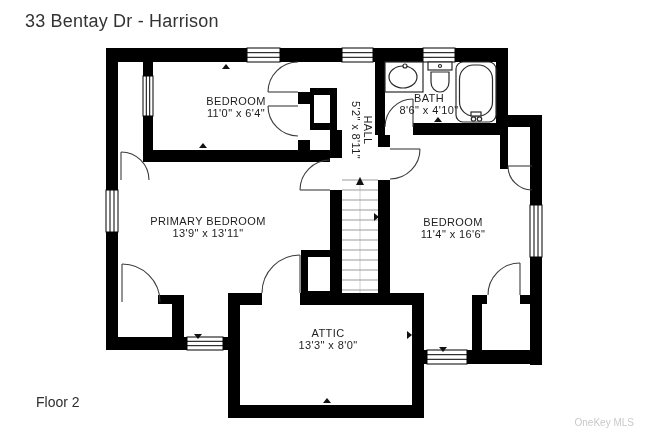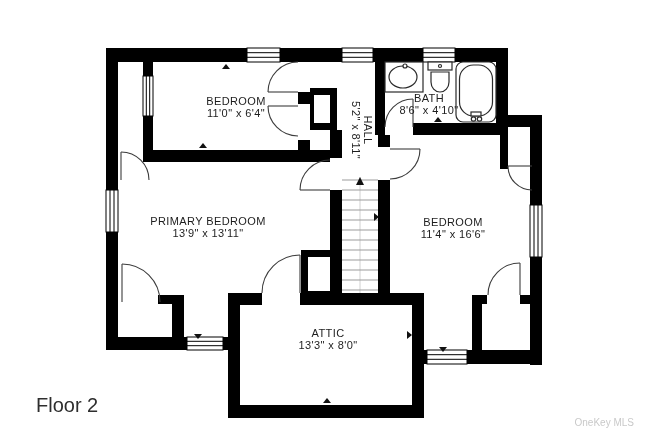--- a/index.html
+++ b/index.html
@@ -5,21 +5,21 @@
   html,body{margin:0;padding:0;background:#fff;}
   .stage{
     position:relative;width:650px;height:432px;background:#fff;overflow:hidden;
     font-family:"Liberation Sans", sans-serif;
   }
   .page-title{
     position:absolute;left:25px;top:11px;font-size:18px;color:#333;
     letter-spacing:.2px;
   }
   .floor-label{
-    position:absolute;left:36px;top:394px;font-size:20px;color:#2e2e2e;
+    position:absolute;left:36px;top:394px;font-size:14px;color:#2e2e2e;
   }
   .watermark{
     position:absolute;right:16px;bottom:4px;font-size:10px;color:#c9c9c9;
   }
   svg{position:absolute;left:0;top:0;}
   .wall{fill:#000;stroke:none;}
   .gap{fill:#fff;stroke:none;}
   .win{fill:#fff;stroke:#000;stroke-width:1;}
   .winline{stroke:#000;stroke-width:1;}
   .door{fill:none;stroke:#3c3c3c;stroke-width:1.1;}
@@ -232,15 +232,16 @@
       <text class="roomdims" x="208" y="237">13'9" x 13'11"</text>
 
       <text class="roomname" x="453" y="226">BEDROOM</text>
       <text class="roomdims" x="453" y="238">11'4" x 16'6"</text>
 
       <text class="roomname" x="328" y="337">ATTIC</text>
       <text class="roomdims" x="328" y="349">13'3" x 8'0"</text>
     </g>
   </svg>
 
+  <div class="page-title">33 Bentay Dr - Harrison</div>
   <div class="floor-label">Floor 2</div>
   <div class="watermark">OneKey MLS</div>
 </div>
 
 </body></html>

